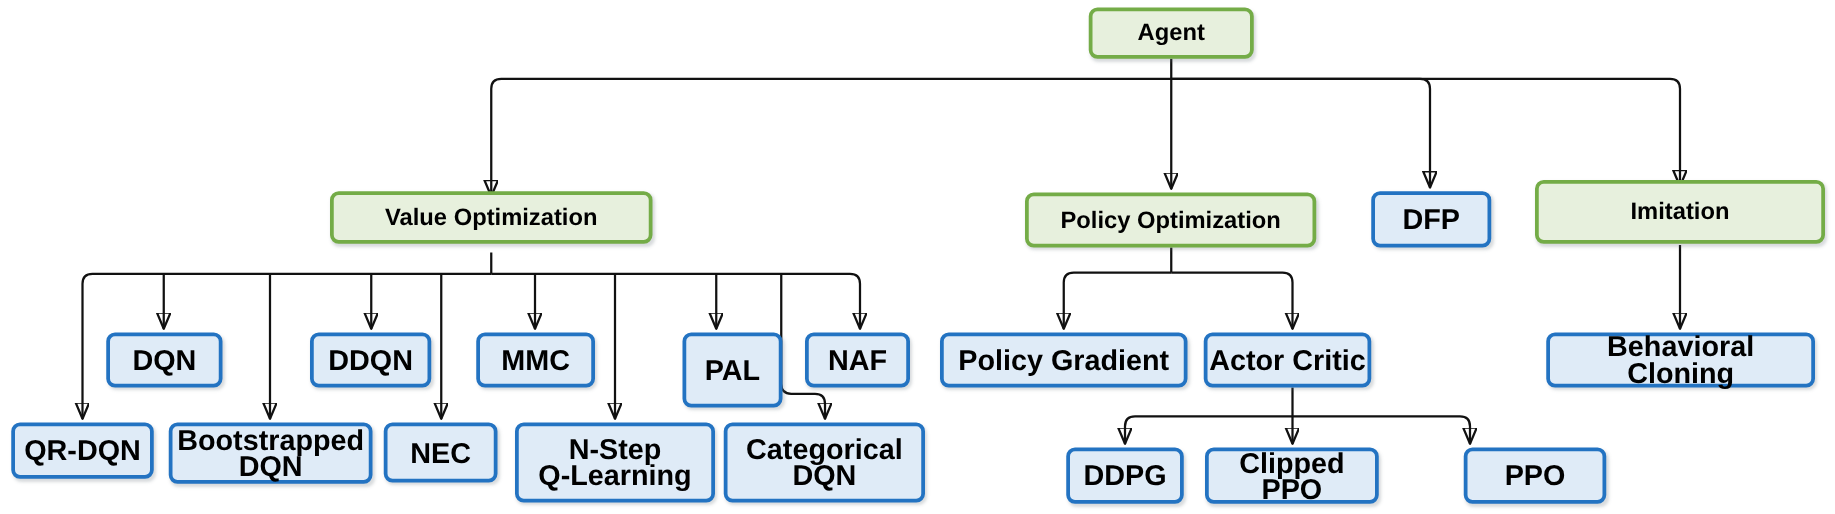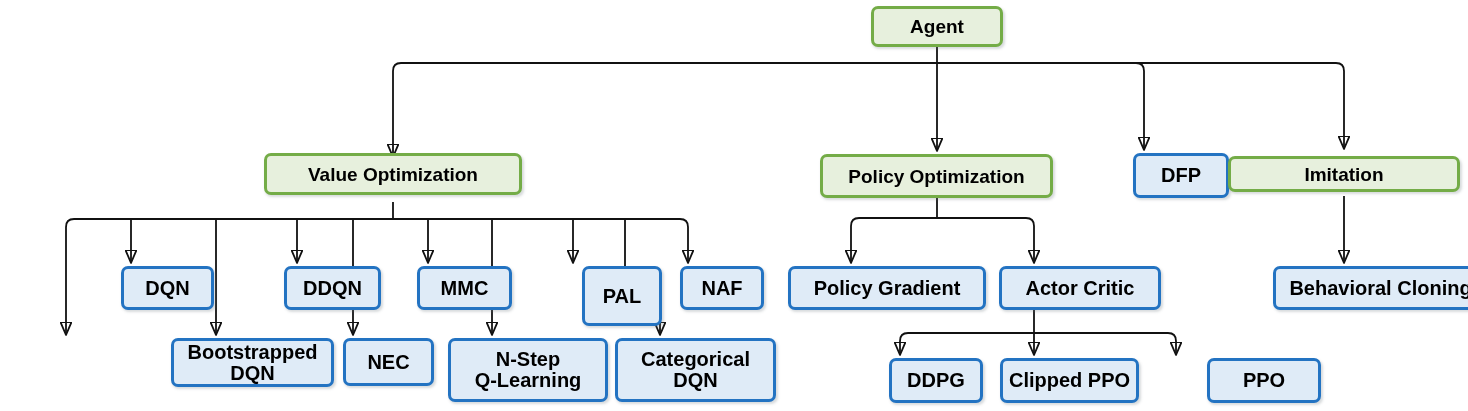--- a/index.html
+++ b/index.html
@@ -15,21 +15,21 @@
   .edges{position:absolute;left:0;top:0;width:1468px;height:411px;}
   .edges path{fill:none;stroke:var(--conn);stroke-width:1.8;stroke-linejoin:round;}
   .node{
     position:absolute; box-sizing:border-box;
     display:flex; align-items:center; justify-content:center; text-align:center;
     border-radius:7px; font-weight:700; color:var(--text);
     box-shadow:1.5px 2px 2.5px rgba(100,110,120,0.25);
   }
   .node span{white-space:pre-line; line-height:21px;}
   .node.category{background:var(--cat-fill); border:3px solid var(--cat-border); font-size:19px;}
-  .node.algorithm{background:var(--alg-fill); border:3px solid var(--alg-border); font-size:20px;margin-left:36px;}
+  .node.algorithm{background:var(--alg-fill); border:3px solid var(--alg-border); font-size:23px;}
 </style>
 </head>
 <body>
 
 <div class="canvas">
 
   <svg class="edges" viewBox="0 0 1468 411" xmlns="http://www.w3.org/2000/svg">
     <defs>
       <marker id="arrow" markerUnits="userSpaceOnUse" markerWidth="14" markerHeight="12" refX="13" refY="5.5" orient="auto">
         <path d="M0,0 L13,5.5 L0,11 Z" fill="#111111" stroke="none"></path>
@@ -70,60 +70,63 @@
 
   <div class="node category" style="left:264px;top:153px;width:258px;height:42px">
     <span>Value Optimization</span>
   </div>
   <div class="node category" style="left:820px;top:154px;width:233px;height:44px">
     <span>Policy Optimization</span>
   </div>
   <div class="node algorithm" style="left:1097px;top:153px;width:96px;height:45px">
     <span>DFP</span>
   </div>
-  <div class="node category" style="left:1228px;top:156px;width:232px;height:36px">
+  <div class="node category" style="left:1228px;top:144px;width:232px;height:51px">
     <span>Imitation</span>
   </div>
 
   <div class="node algorithm" style="left:85px;top:266px;width:93px;height:44px">
     <span>DQN</span>
   </div>
   <div class="node algorithm" style="left:248px;top:266px;width:97px;height:44px">
     <span>DDQN</span>
   </div>
   <div class="node algorithm" style="left:381px;top:266px;width:95px;height:44px">
     <span>MMC</span>
   </div>
   <div class="node algorithm" style="left:546px;top:266px;width:80px;height:60px">
     <span>PAL</span>
   </div>
   <div class="node algorithm" style="left:644px;top:266px;width:84px;height:44px">
     <span>NAF</span>
   </div>
 
+  <div class="node algorithm" style="left:9px;top:338px;width:114px;height:45px">
+    <span>QR-DQN</span>
+  </div>
   <div class="node algorithm" style="left:135px;top:338px;width:163px;height:49px">
     <span>Bootstrapped
 DQN</span>
   </div>
   <div class="node algorithm" style="left:307px;top:338px;width:91px;height:48px">
     <span>NEC</span>
   </div>
   <div class="node algorithm" style="left:412px;top:338px;width:160px;height:64px">
     <span>N-Step
 Q-Learning</span>
   </div>
   <div class="node algorithm" style="left:579px;top:338px;width:161px;height:64px">
     <span>Categorical
 DQN</span>
   </div>
 
   <div class="node algorithm" style="left:752px;top:266px;width:198px;height:44px">
     <span>Policy Gradient</span>
   </div>
-  <div class="node algorithm" style="left:963px;top:266px;width:162px;height:44px">
+  <div class="node algorithm" style="left:963px;top:266px;width:134px;height:44px">
     <span>Actor Critic</span>
   </div>
   <div class="node algorithm" style="left:1237px;top:266px;width:215px;height:44px">
     <span>Behavioral Cloning</span>
   </div>
 
   <div class="node algorithm" style="left:853px;top:358px;width:94px;height:45px">
     <span>DDPG</span>
   </div>
   <div class="node algorithm" style="left:964px;top:358px;width:139px;height:45px">

